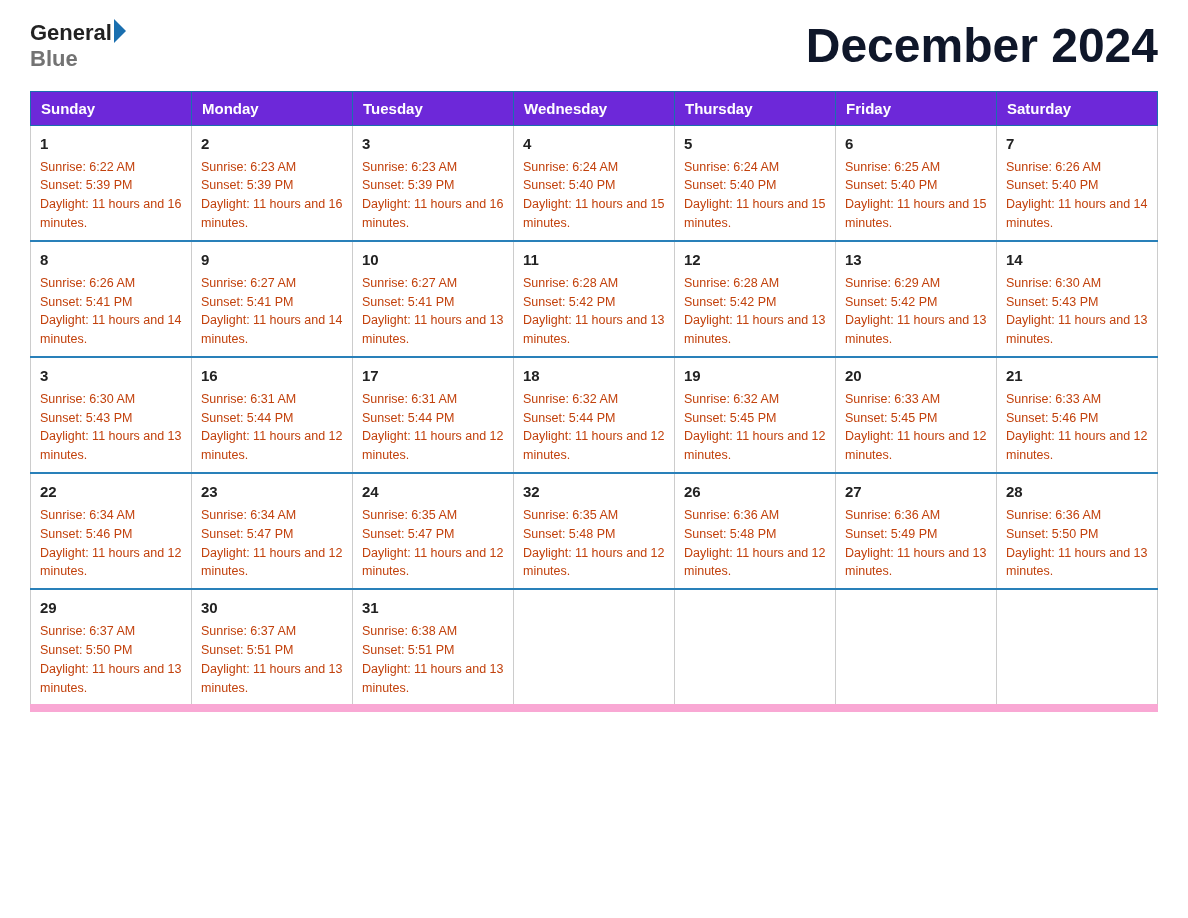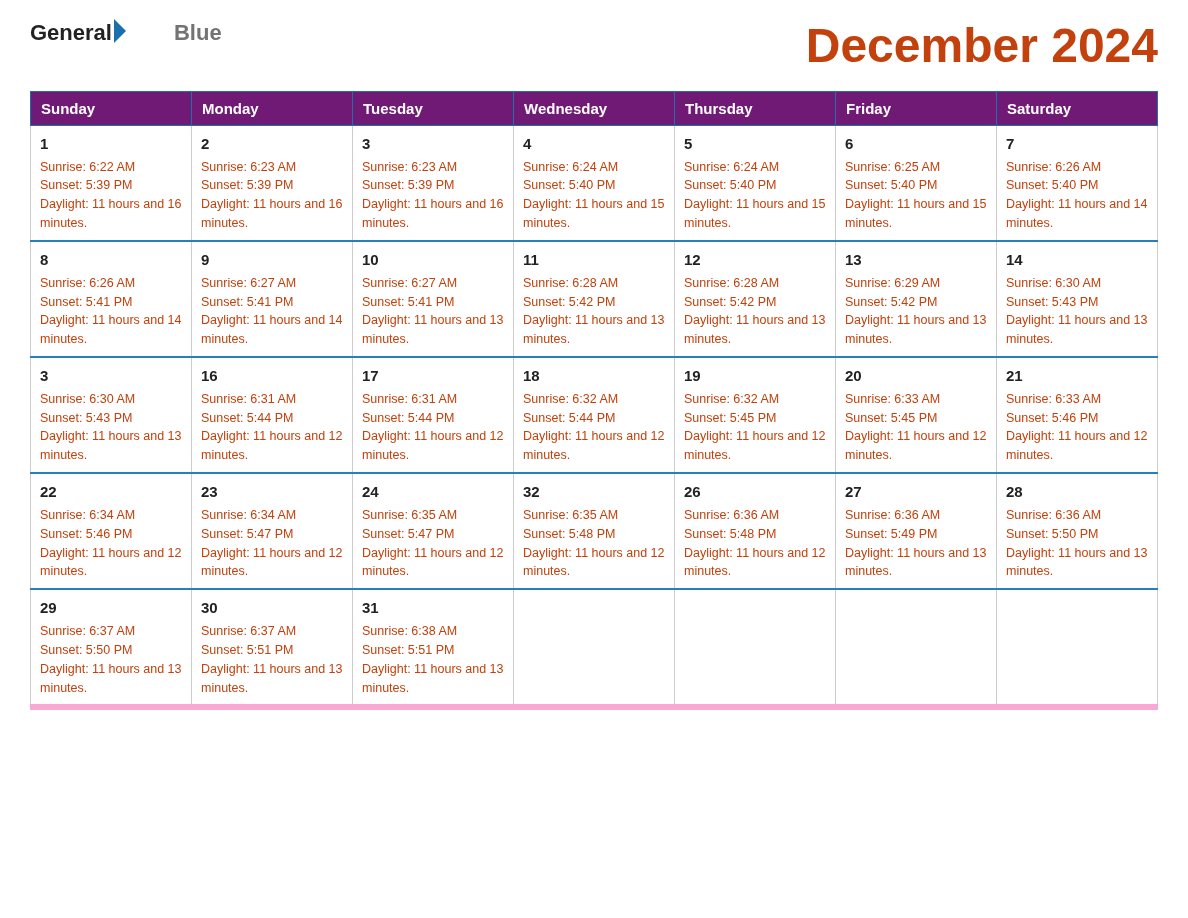--- a/index.html
+++ b/index.html
@@ -10,23 +10,22 @@
       color: #222;
     }
     .header {
       display: flex;
       justify-content: space-between;
       align-items: flex-start;
       margin-bottom: 18px;
     }
     .logo {
       display: flex;
-      flex-direction: row;
+      flex-direction: column;
       align-items: flex-start;
-      gap: 48px;
     }
     .logo-general {
       font-size: 22px;
       font-weight: bold;
       color: #222;
       letter-spacing: 0;
     }
     .logo-blue {
       font-size: 22px;
       font-weight: bold;
@@ -45,35 +44,35 @@
       border-bottom: 12px solid transparent;
       margin-left: 2px;
       margin-top: -4px;
     }
     .title-section {
       text-align: right;
     }
     .month-title {
       font-size: 48px;
       font-weight: bold;
-      color: #c2410c;
+      color: #0f172a;
       line-height: 1.1;
     }
     .location-title {
       font-size: 20px;
       color: #444;
       margin-top: 4px;
     }
     table {
       width: 100%;
       border-collapse: collapse;
       table-layout: fixed;
     }
     thead tr th {
-      background: #701a75;
+      background: #6d28d9;
       color: #fff;
       font-size: 15px;
       font-weight: bold;
       padding: 8px 10px;
       text-align: left;
       border: 1px solid #1a6faf;
     }
     tbody tr td {
       vertical-align: top;
       border: 1px solid #ccc;
@@ -89,21 +88,21 @@
       font-weight: bold;
       color: #222;
       display: block;
       margin-bottom: 3px;
     }
     .day-info {
       font-size: 12.5px;
       color: #c2410c;
     }
     tbody tr:last-child td {
-      border-bottom: 6px solid #f9a8d4;
+      border-bottom: 8px solid #f9a8d4;
       margin-left: 40px;
     }
   </style>
 </head>
 <body>
 
 <div class="header">
   <div class="logo">
     <div class="logo-top">
       <span class="logo-general">General</span>

